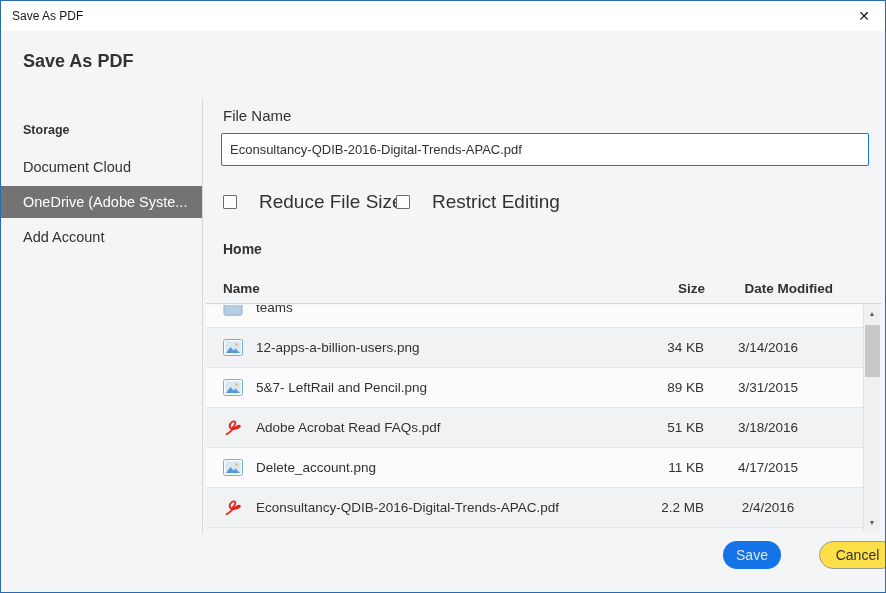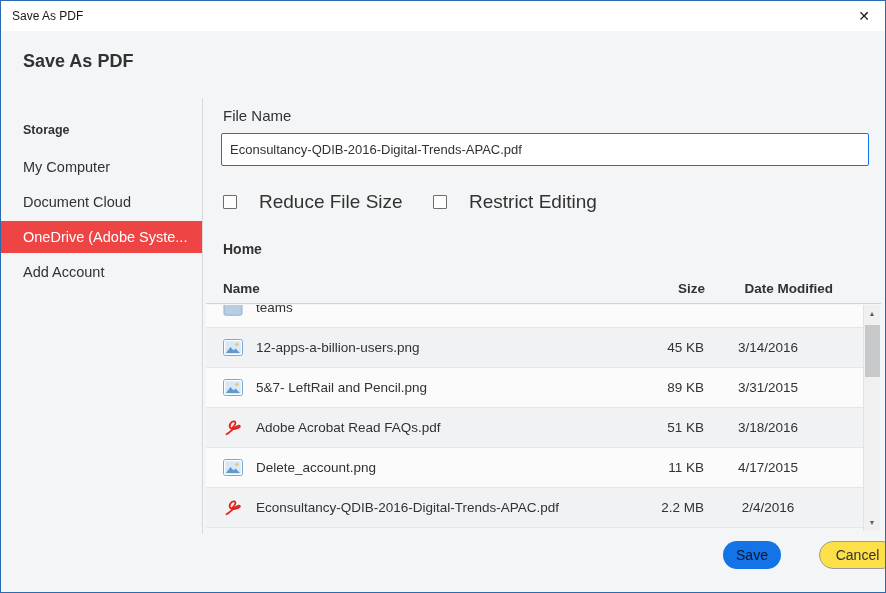--- a/index.html
+++ b/index.html
@@ -14,32 +14,32 @@
   .close-btn { position:absolute; top:4px; right:8px; width:26px; height:22px; display:flex;
                align-items:center; justify-content:center; font-size:14px; color:#1a1a1a; cursor:pointer; }
 
   .heading { position:absolute; left:22px; top:50px; font-size:18px; font-weight:bold; color:#323232; }
 
   
   .sidebar-label { position:absolute; left:22px; top:122px; font-size:12.5px; font-weight:bold; }
   .sidebar-items { position:absolute; left:0; top:150px; width:201px; }
   .sidebar-item { height:32px; line-height:32px; padding-left:22px; font-size:14.5px;
                   margin-bottom:3px; white-space:nowrap; overflow:hidden; cursor:pointer; }
-  .sidebar-item.selected { background:#ef4444; color:#ffffff; }
+  .sidebar-item.selected { background:#737373; color:#ffffff; }
   .v-divider { position:absolute; left:201px; top:97px; width:1px; height:436px; background:#d8d8d9; }
 
   
   .file-name-label { position:absolute; left:222px; top:106px; font-size:15px; }
   .file-input { position:absolute; left:220px; top:132px; width:648px; height:33px;
                 border:1px solid #1473e6; border-radius:2px; background:#ffffff;
                 font-family:"Liberation Sans", sans-serif; font-size:13px; color:#323232;
                 padding:0 8px; outline:none; }
   .cb { position:absolute; top:190px; display:flex; align-items:center; gap:22px;
         font-size:19px; cursor:pointer; }
-  .cb1 { left:222px; } .cb2 { left:432px; }
+  .cb1 { left:222px; } .cb2 { left:395px; }
   .checkbox-box { width:14px; height:14px; border:1px solid #6d6d6d; border-radius:1px; background:#fdfdfd; }
 
   .home-label { position:absolute; left:222px; top:240px; font-size:14px; font-weight:bold; }
 
   
   .table-header { position:absolute; left:205px; top:272px; width:675px; height:31px;
                   display:flex; align-items:center; padding:0 48px 0 17px;
                   border-bottom:1px solid #d3d4d5; font-size:13.5px; font-weight:bold; }
   .col-name { flex:1; cursor:pointer; }
   .col-size { width:72px; text-align:right; cursor:pointer; }
@@ -59,21 +59,21 @@
   
   .scrollbar { position:absolute; left:862px; top:304px; width:17px; height:226px;
                background:#f0f0f1; border-left:1px solid #e2e2e3; }
   .sb-btn { position:absolute; left:0; width:100%; height:17px; display:flex; align-items:center;
             justify-content:center; font-size:7px; color:#5f5f5f; cursor:pointer; }
   .sb-up { top:0; } .sb-down { bottom:0; }
   .sb-thumb { position:absolute; left:1px; top:20px; width:15px; height:52px; background:#c6c8ca; cursor:pointer; }
 
   
   .save-btn { position:absolute; left:722px; top:540px; width:58px; height:28px; border:none;
-              border-radius:14px; background:#1473e6; color:#0f172a; font-size:14px;
+              border-radius:14px; background:#1473e6; color:#e5e5e5; font-size:14px;
               font-family:"Liberation Sans", sans-serif; cursor:pointer; }
   .cancel-btn { position:absolute; left:818px; top:540px; width:77px; height:28px;
                 border:1px solid #9b9b9b; border-radius:14px; background:#fde047; color:#323232;
                 font-size:14px; font-family:"Liberation Sans", sans-serif; cursor:pointer; }
 </style>
 </head>
 <body>
 
 <div class="window">
 
@@ -81,21 +81,20 @@
     <span class="titlebar-title">Save As PDF</span>
     <div class="close-btn">
       <span>✕</span>
     </div>
   </div>
 
   <div class="heading">Save As PDF</div>
 
   <div class="sidebar-label">Storage</div>
   <div class="sidebar-items">
-      <div class="sidebar-item">My Computer</div>
       <div class="sidebar-item">Document Cloud</div>
       <div class="sidebar-item selected">OneDrive (Adobe Syste...</div>
       <div class="sidebar-item">Add Account</div>
     </div>
   <div class="v-divider"></div>
 
   <div class="file-name-label">File Name</div>
   <input class="file-input" value="Econsultancy-QDIB-2016-Digital-Trends-APAC.pdf" style="">
 
   <div class="cb cb1">
@@ -130,21 +129,21 @@
         <div class="file-row">
           <span class="row-icon">
             <svg width="20" height="17" viewBox="0 0 20 17">
               <rect x="0.5" y="0.5" width="19" height="16" rx="2" fill="#fdfefe" stroke="#7aa7d6"></rect>
               <rect x="2.2" y="2.2" width="15.6" height="12.6" fill="#d8e8f7"></rect>
               <path d="M3 14 L7.5 8 L10.5 11.5 L12.5 9.5 L17 14 Z" fill="#5f97cf"></path>
               <circle cx="13.8" cy="5.6" r="1.5" fill="#f2c14e"></circle>
             </svg>
           </span>
           <span class="cell-name">12-apps-a-billion-users.png</span>
-          <span class="cell-size">45 KB</span>
+          <span class="cell-size">34 KB</span>
           <span class="cell-date">3/14/2016</span>
         </div>
         <div class="file-row">
           <span class="row-icon">
             <svg width="20" height="17" viewBox="0 0 20 17">
               <rect x="0.5" y="0.5" width="19" height="16" rx="2" fill="#fdfefe" stroke="#7aa7d6"></rect>
               <rect x="2.2" y="2.2" width="15.6" height="12.6" fill="#d8e8f7"></rect>
               <path d="M3 14 L7.5 8 L10.5 11.5 L12.5 9.5 L17 14 Z" fill="#5f97cf"></path>
               <circle cx="13.8" cy="5.6" r="1.5" fill="#f2c14e"></circle>
             </svg>

